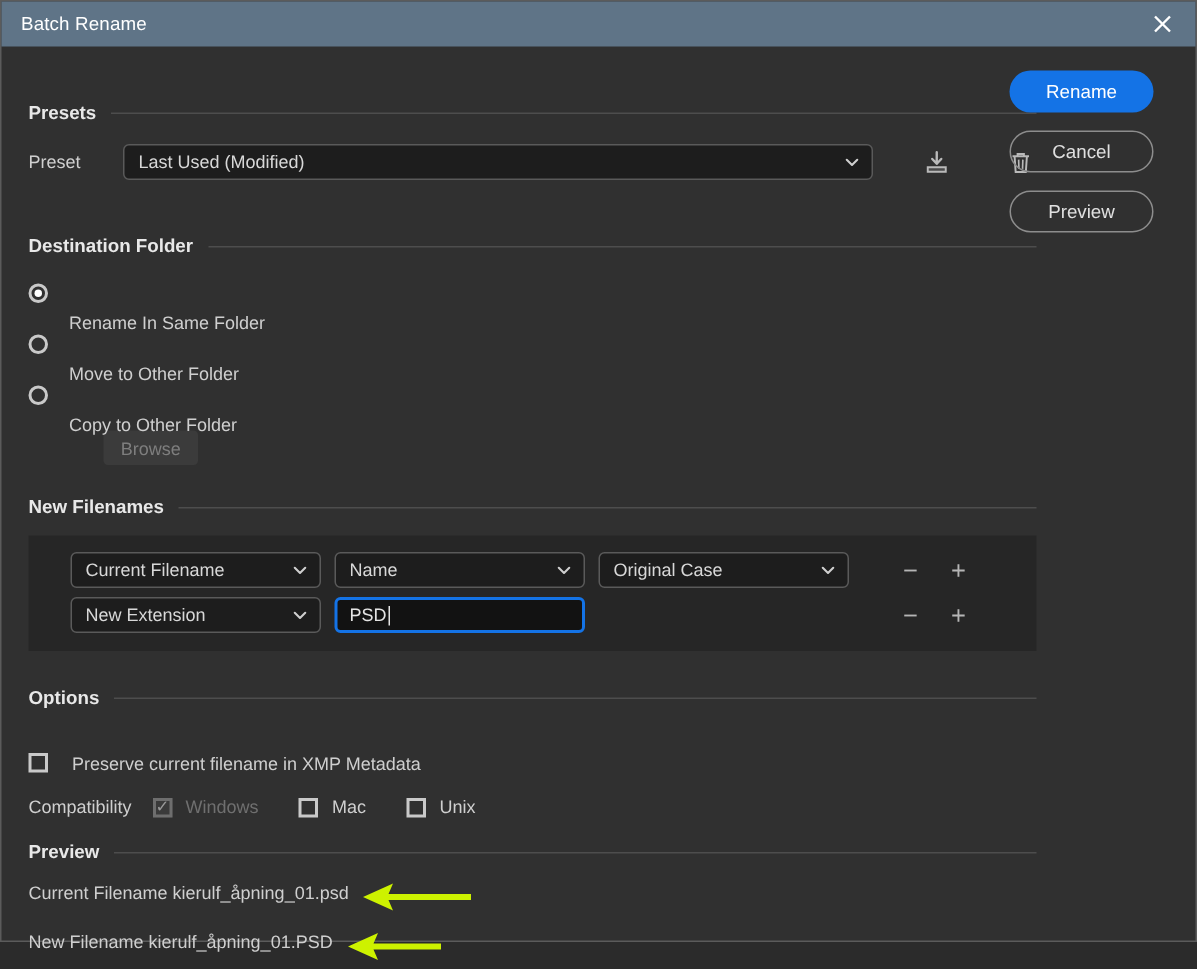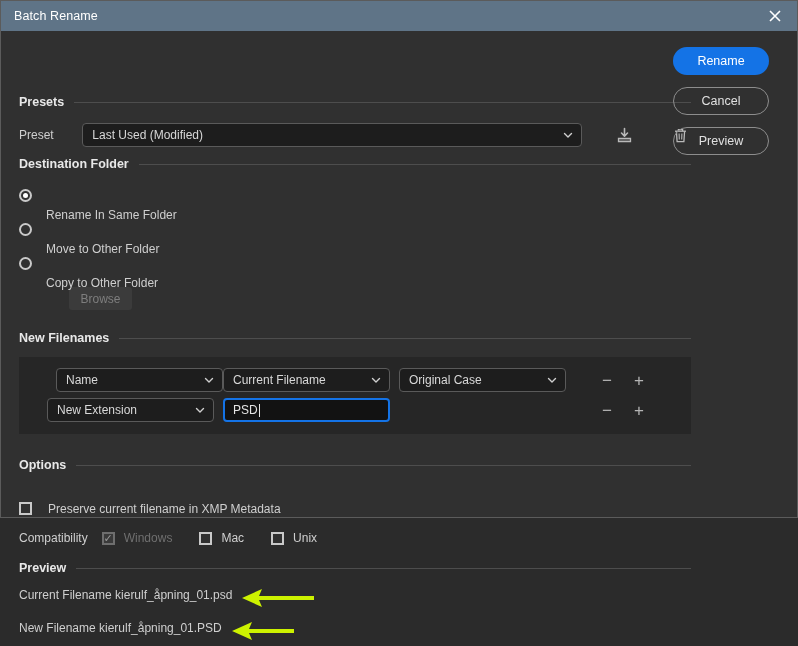--- a/index.html
+++ b/index.html
@@ -5,21 +5,21 @@
   * { box-sizing: border-box; }
   html, body {
     margin: 0; padding: 0;
     width: 798px; height: 646px;
     background: #2b2b2b;
     font-family: "Liberation Sans", sans-serif;
     overflow: hidden;
   }
   .window {
     position: relative;
-    width: 798px; height: 518px;
+    width: 798px; height: 628px;
     background: #303030;
     border: 1px solid #5b5b5b;
     display: flex; flex-direction: column;
   }
   
   .titlebar {
     height: 30px; min-height: 30px;
     background: #5f7487;
     display: flex; align-items: center;
     padding: 0 0 0 13px;
@@ -46,21 +46,21 @@
     margin: 0;
   }
   .sect-head .label {
     color: #e8e8e8; font-size: 12.5px; font-weight: bold;
     white-space: nowrap;
   }
   .sect-head .rule {
     flex: 1; height: 1px; background: #4d4d4d;
   }
   
-  .presets-wrap { position: absolute; left: 18px; top: 64px; width: 672px; }
+  .presets-wrap { position: absolute; left: 18px; top: 37px; width: 672px; }
   .preset-row {
     display: flex; align-items: center; gap: 23px;
     margin-top: 14px;
   }
   .preset-lbl { color: #cfcfcf; font-size: 12px; width: 44px; }
   .select {
     position: relative;
     background: #1d1d1d;
     border: 1px solid #5a5a5a;
     border-radius: 4px;
@@ -257,28 +257,28 @@
 
     <div class="nf-wrap">
       <div class="sect-head">
         <span class="label">New Filenames</span>
         <span class="rule"></span>
       </div>
 
       <div class="nf-panel">
 
         <div class="nf-row">
-          <div class="select s2">
-            <span>Name</span>
+          <div class="select s1">
+            <span>Current Filename</span>
             <svg class="chev" viewBox="0 0 12 12">
               <path d="M2.5 4.5 L6 8 L9.5 4.5" stroke="#cfcfcf" stroke-width="1.4" fill="none" stroke-linecap="round" stroke-linejoin="round"></path>
             </svg>
           </div>
-          <div class="select s1">
-            <span>Current Filename</span>
+          <div class="select s2">
+            <span>Name</span>
             <svg class="chev" viewBox="0 0 12 12">
               <path d="M2.5 4.5 L6 8 L9.5 4.5" stroke="#cfcfcf" stroke-width="1.4" fill="none" stroke-linecap="round" stroke-linejoin="round"></path>
             </svg>
           </div>
           <div class="select s3">
             <span>Original Case</span>
             <svg class="chev" viewBox="0 0 12 12">
               <path d="M2.5 4.5 L6 8 L9.5 4.5" stroke="#cfcfcf" stroke-width="1.4" fill="none" stroke-linecap="round" stroke-linejoin="round"></path>
             </svg>
           </div>

